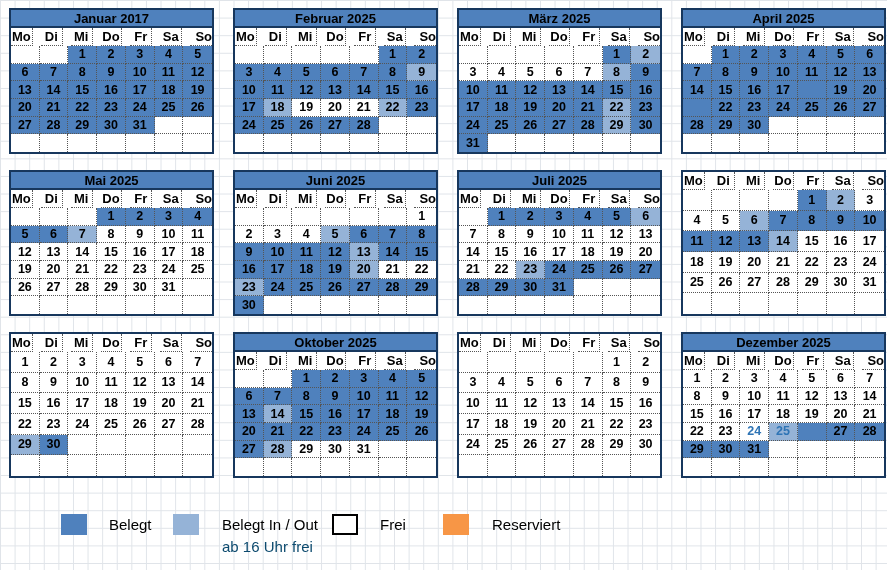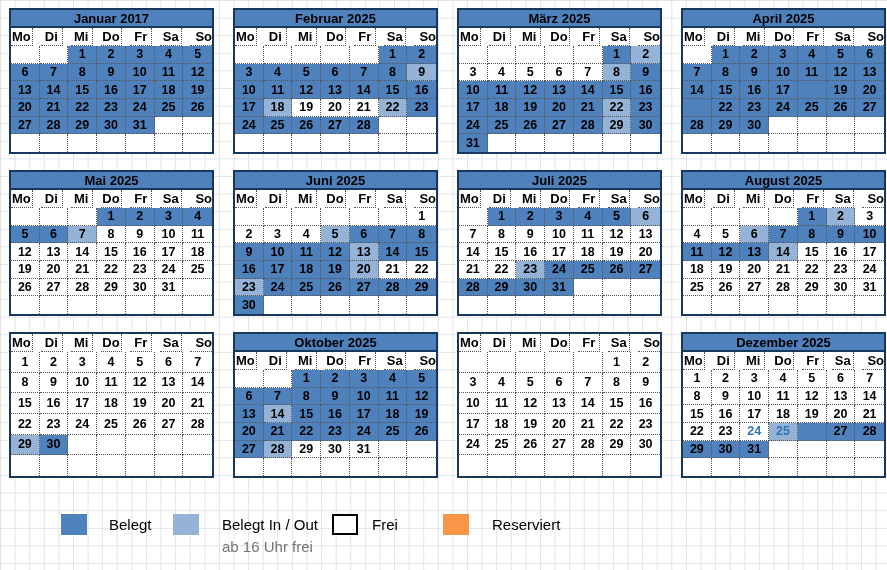--- a/index.html
+++ b/index.html
@@ -57,21 +57,21 @@
   }
   .day:nth-child(7n) { border-right: none; }
   .day:nth-child(n+36) { border-bottom: none; }
   .belegt  { background: var(--belegt, #4F81BD); }
   .checkin { background: var(--checkin, #95B3D7); }
   .blue-num { color: #2E74B5; }
   .legend { position: absolute; left: 0; top: 512px; width: 887px; height: 56px; }
   .sw { position: absolute; top: 2px; width: 26px; height: 21px; }
   .sw-frei { border: 2px solid #000; background: #fff; }
   .lg-label { position: absolute; top: 4px; font-size: 15px; color: #000; white-space: nowrap; }
-  .lg-sublabel { position: absolute; top: 26px; font-size: 15px; color: #737373; white-space: nowrap; }
+  .lg-sublabel { position: absolute; top: 26px; font-size: 15px; color: #0c4a6e; white-space: nowrap; }
 </style>
 </head>
 <body>
 
 <div class="months-grid">
     <div class="month">
       <div class="month-title">Januar 2017</div>
       <div class="weekday-row">
         <div class="wd">Mo</div>
         <div class="wd">Di</div>
@@ -456,21 +456,20 @@
         <div class="day"></div>
         <div class="day"></div>
         <div class="day"></div>
         <div class="day"></div>
         <div class="day"></div>
         <div class="day"></div>
         <div class="day"></div>
       </div>
     </div>
     <div class="month">
-      <div class="month-title">August 2025</div>
       <div class="weekday-row">
         <div class="wd">Mo</div>
         <div class="wd">Di</div>
         <div class="wd">Mi</div>
         <div class="wd">Do</div>
         <div class="wd">Fr</div>
         <div class="wd">Sa</div>
         <div class="wd">So</div>
       </div>
       <div class="day-grid">
@@ -744,17 +743,17 @@
 
 <div class="legend">
   <div class="sw" style="left: 61px; background: rgb(79, 129, 189);"></div>
   <div class="lg-label" style="left:109px">Belegt</div>
 
   <div class="sw" style="left: 173px; background: rgb(149, 179, 215);"></div>
   <div class="lg-label" style="left:222px">Belegt In / Out</div>
   <div class="lg-sublabel" style="left:222px">ab 16 Uhr frei</div>
 
   <div class="sw sw-frei" style="left:332px"></div>
-  <div class="lg-label" style="left:372px">Frei</div>
+  <div class="lg-label" style="left:380px">Frei</div>
 
   <div class="sw" style="left: 443px; background: rgb(247, 150, 70);"></div>
   <div class="lg-label" style="left:492px">Reserviert</div>
 </div>
 
 </body></html>

